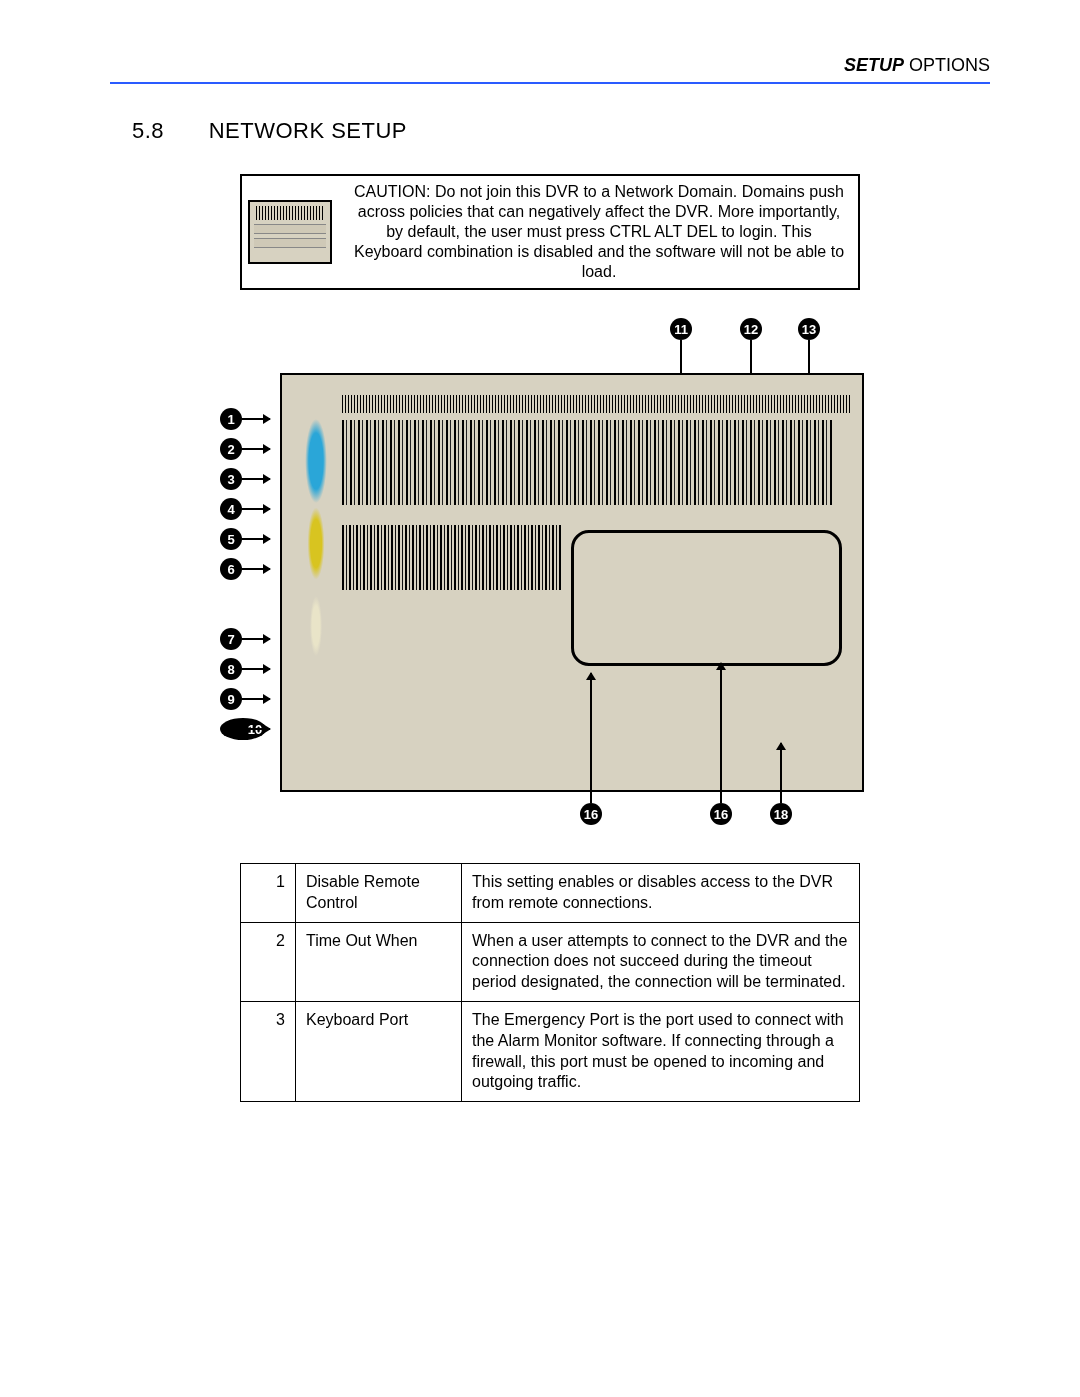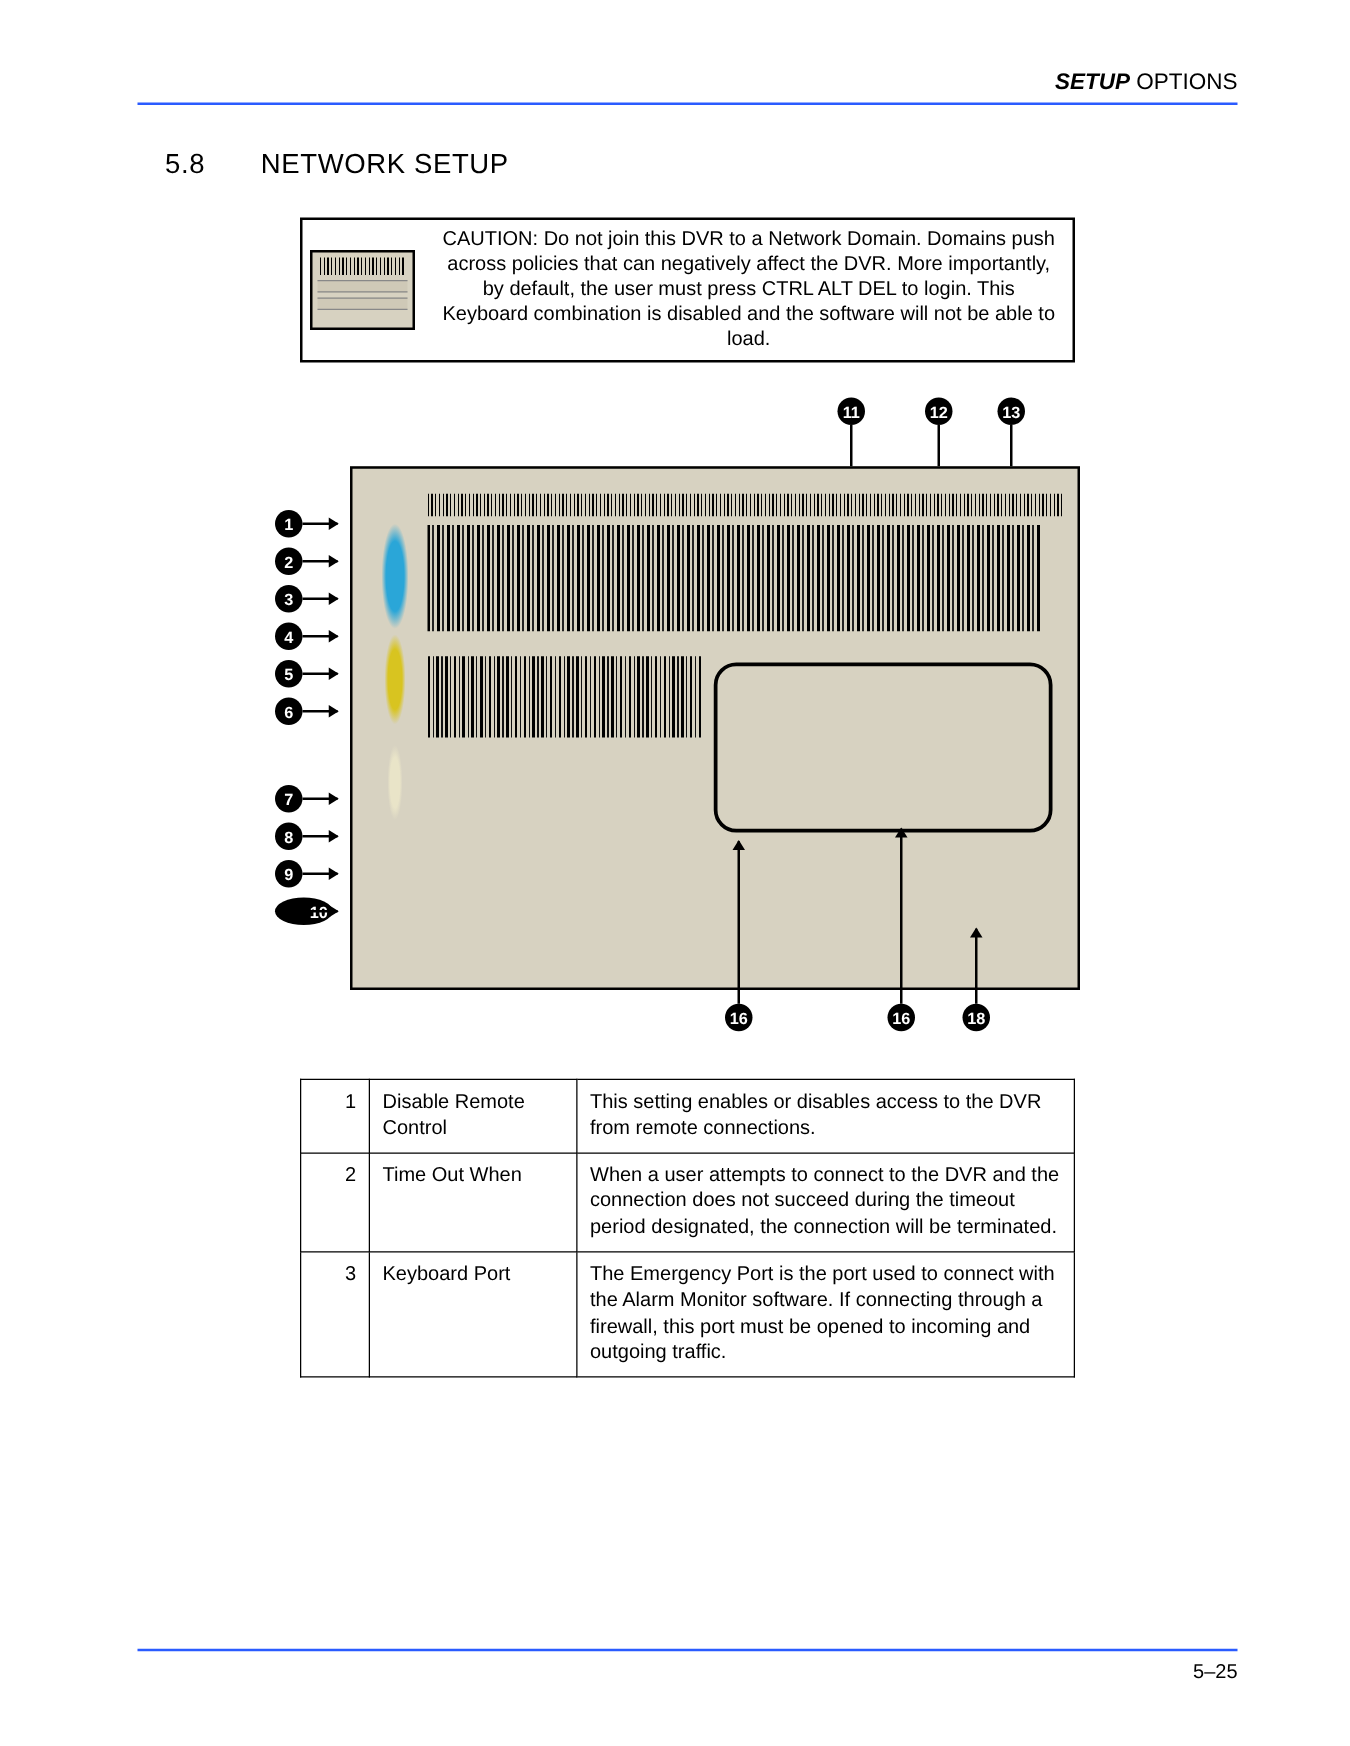--- a/index.html
+++ b/index.html
@@ -256,18 +256,14 @@
           <td>When a user attempts to connect to the DVR and the connection does not succeed during the timeout period designated, the connection will be terminated.</td>
         </tr>
         <tr>
           <td class="num">3</td>
           <td class="name">Keyboard Port</td>
           <td>The Emergency Port is the port used to connect with the Alarm Monitor software. If connecting through a firewall, this port must be opened to incoming and outgoing traffic.</td>
         </tr>
       </tbody>
   </table>
 
-  <div class="footer">
-    <hr class="rule">
-    <div class="page-num">5–25</div>
-  </div>
 
 </div>
 
 </body></html>

